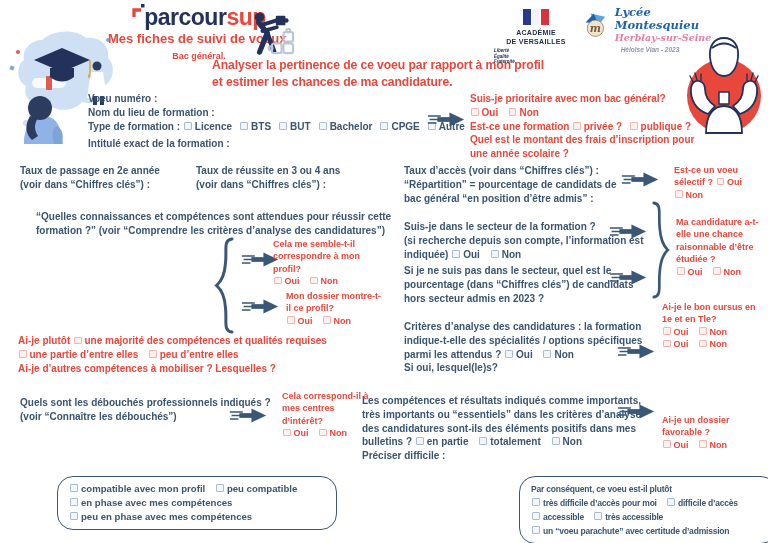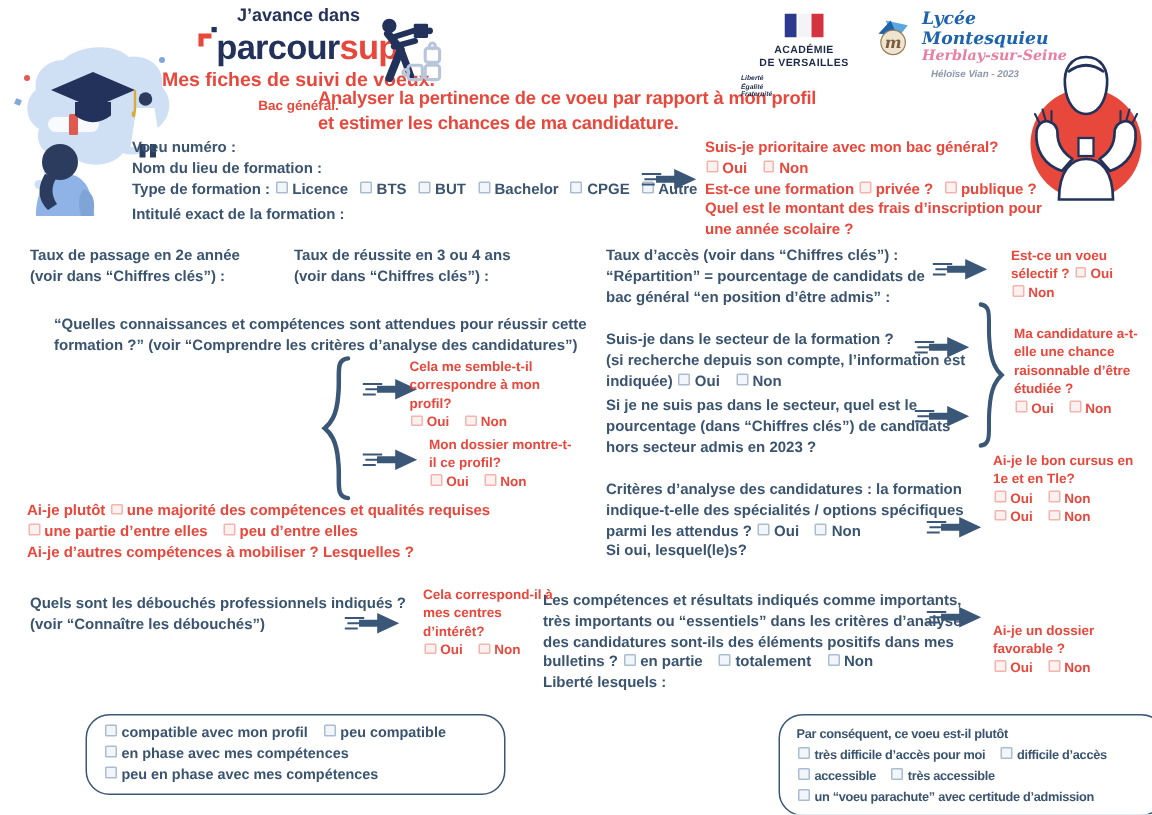--- a/index.html
+++ b/index.html
@@ -59,21 +59,20 @@
     <circle cx="14" cy="26" r="2" fill="#e05a50"></circle>
     <circle cx="104" cy="14" r="2" fill="#7fa8d9"></circle>
     <rect x="6" y="40" width="4" height="4" fill="#7fa8d9" transform="rotate(20 8 42)"></rect>
     <path d="M20 118 c0-18 8-28 20-28 c10 0 16 8 17 18 l2 10 Z" fill="#8fb3e6"></path>
     <circle cx="36" cy="82" r="12" fill="#2c3c5e"></circle>
     <path d="M26 90 c-6 10 -4 18 2 24 l6 -4 c-4 -6 -4 -12 0 -18 Z" fill="#2c3c5e"></path>
     <path d="M52 100 c6 2 8 8 6 18 l-8 0 c-2 -8 -2 -14 2 -18 Z" fill="#7fa4d8"></path>
   </svg>
 
   <div class="abs center" style="left:104px;top:3px;width:190px">
-    <div class="tagline">J’avance dans</div>
     <div class="logoword nowrap">
       <svg width="13" height="15" viewBox="0 0 13 15" style="vertical-align:7px;margin-right:-1px">
         <path d="M2 14 V7 h7" stroke="#e8473c" stroke-width="3.4" fill="none"></path>
         <rect x="9" y="1" width="3.5" height="3.5" fill="#22325b"></rect>
       </svg><span class="a">parcour</span><span class="b">sup</span>
     </div>
     <div class="fiche">Mes fiches de suivi de voeux.</div>
     <div class="bacg">Bac général.</div>
   </div>
 
@@ -298,21 +297,21 @@
       <span class="opt"><span class="cb r"></span><span>Oui</span></span>
       <span class="opt"><span class="cb r"></span><span>Non</span></span>
     </div>
   </div>
 
   <div class="abs txt navy" style="left:362px;top:394px;width:298px">
     <span>Les compétences et résultats indiqués comme importants, très importants ou “essentiels” dans les critères d’analyse des candidatures sont-ils des éléments positifs dans mes bulletins ?</span>
     <span class="opt"><span class="cb"></span><span>en partie</span></span>
     <span class="opt"><span class="cb"></span><span>totalement</span></span>
     <span class="opt"><span class="cb"></span><span>Non</span></span>
-    <div>Liberté lesquels :</div>
+    <div>Préciser difficile :</div>
   </div>
 
   <svg class="abs arr" style="left:616px;top:402px" viewBox="0 0 46 22">
     <path d="M2 7h15M4 11h12M2 15h10" stroke="#3b5777" stroke-width="1.6" fill="none"></path>
     <path d="M13 11h15" stroke="#3b5777" stroke-width="5.5" fill="none"></path>
     <path d="M27 3l17 8-17 8z" fill="#3b5777"></path>
   </svg>
 
   <div class="abs small red" style="left:662px;top:414px;width:98px">
     <div>Ai-je un dossier favorable ?</div>

